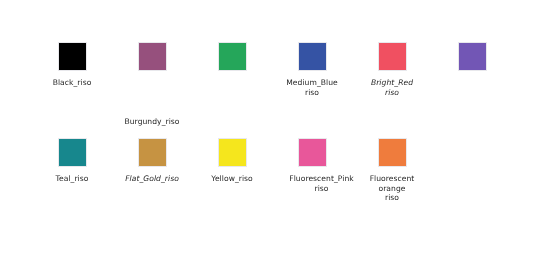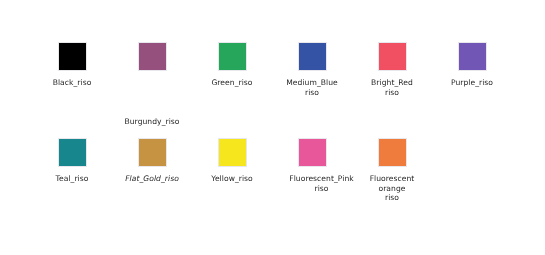--- a/index.html
+++ b/index.html
@@ -79,38 +79,36 @@
       <div class="swatch-label" style="color: rgb(38, 38, 38);">Black_riso</div>
     </div>
 
     <div class="swatch-cell">
       <div class="swatch-chip" style="background:#96507d;border-color:#e8e8ec;"></div>
       <div class="swatch-label" style="color: rgb(38, 38, 38); margin-top: 46px;">Burgundy_riso</div>
     </div>
 
     <div class="swatch-cell">
       <div class="swatch-chip" style="background:#25a65a;border-color:#e8e8ec;"></div>
-      <div class="swatch-label" style="color: rgb(38, 38, 38);">Green_riso</div>
     </div>
 
     <div class="swatch-cell">
       <div class="swatch-chip" style="background:#3553a4;border-color:#e8e8ec;"></div>
       <div class="swatch-label" style="color: rgb(38, 38, 38);">Medium_Blue
 riso</div>
     </div>
 
     <div class="swatch-cell">
       <div class="swatch-chip" style="background:#f05061;border-color:#e8e8ec;"></div>
-      <div class="swatch-label" style="color: rgb(38, 38, 38);">Bright_Red
+      <div class="swatch-label" style="color: rgb(38, 38, 38); font-style: italic;">Bright_Red
 riso</div>
     </div>
 
     <div class="swatch-cell">
       <div class="swatch-chip" style="background:#7256b5;border-color:#e8e8ec;"></div>
-      <div class="swatch-label" style="color: rgb(38, 38, 38);">Purple_riso</div>
     </div>
 
     <div class="swatch-cell">
       <div class="swatch-chip" style="background:#17878d;border-color:#e8e8ec;"></div>
       <div class="swatch-label" style="color: rgb(38, 38, 38);">Teal_riso</div>
     </div>
 
     <div class="swatch-cell">
       <div class="swatch-chip" style="background:#c69342;border-color:#e8e8ec;"></div>
       <div class="swatch-label" style="color: rgb(38, 38, 38); font-style: italic;">Flat_Gold_riso</div>

